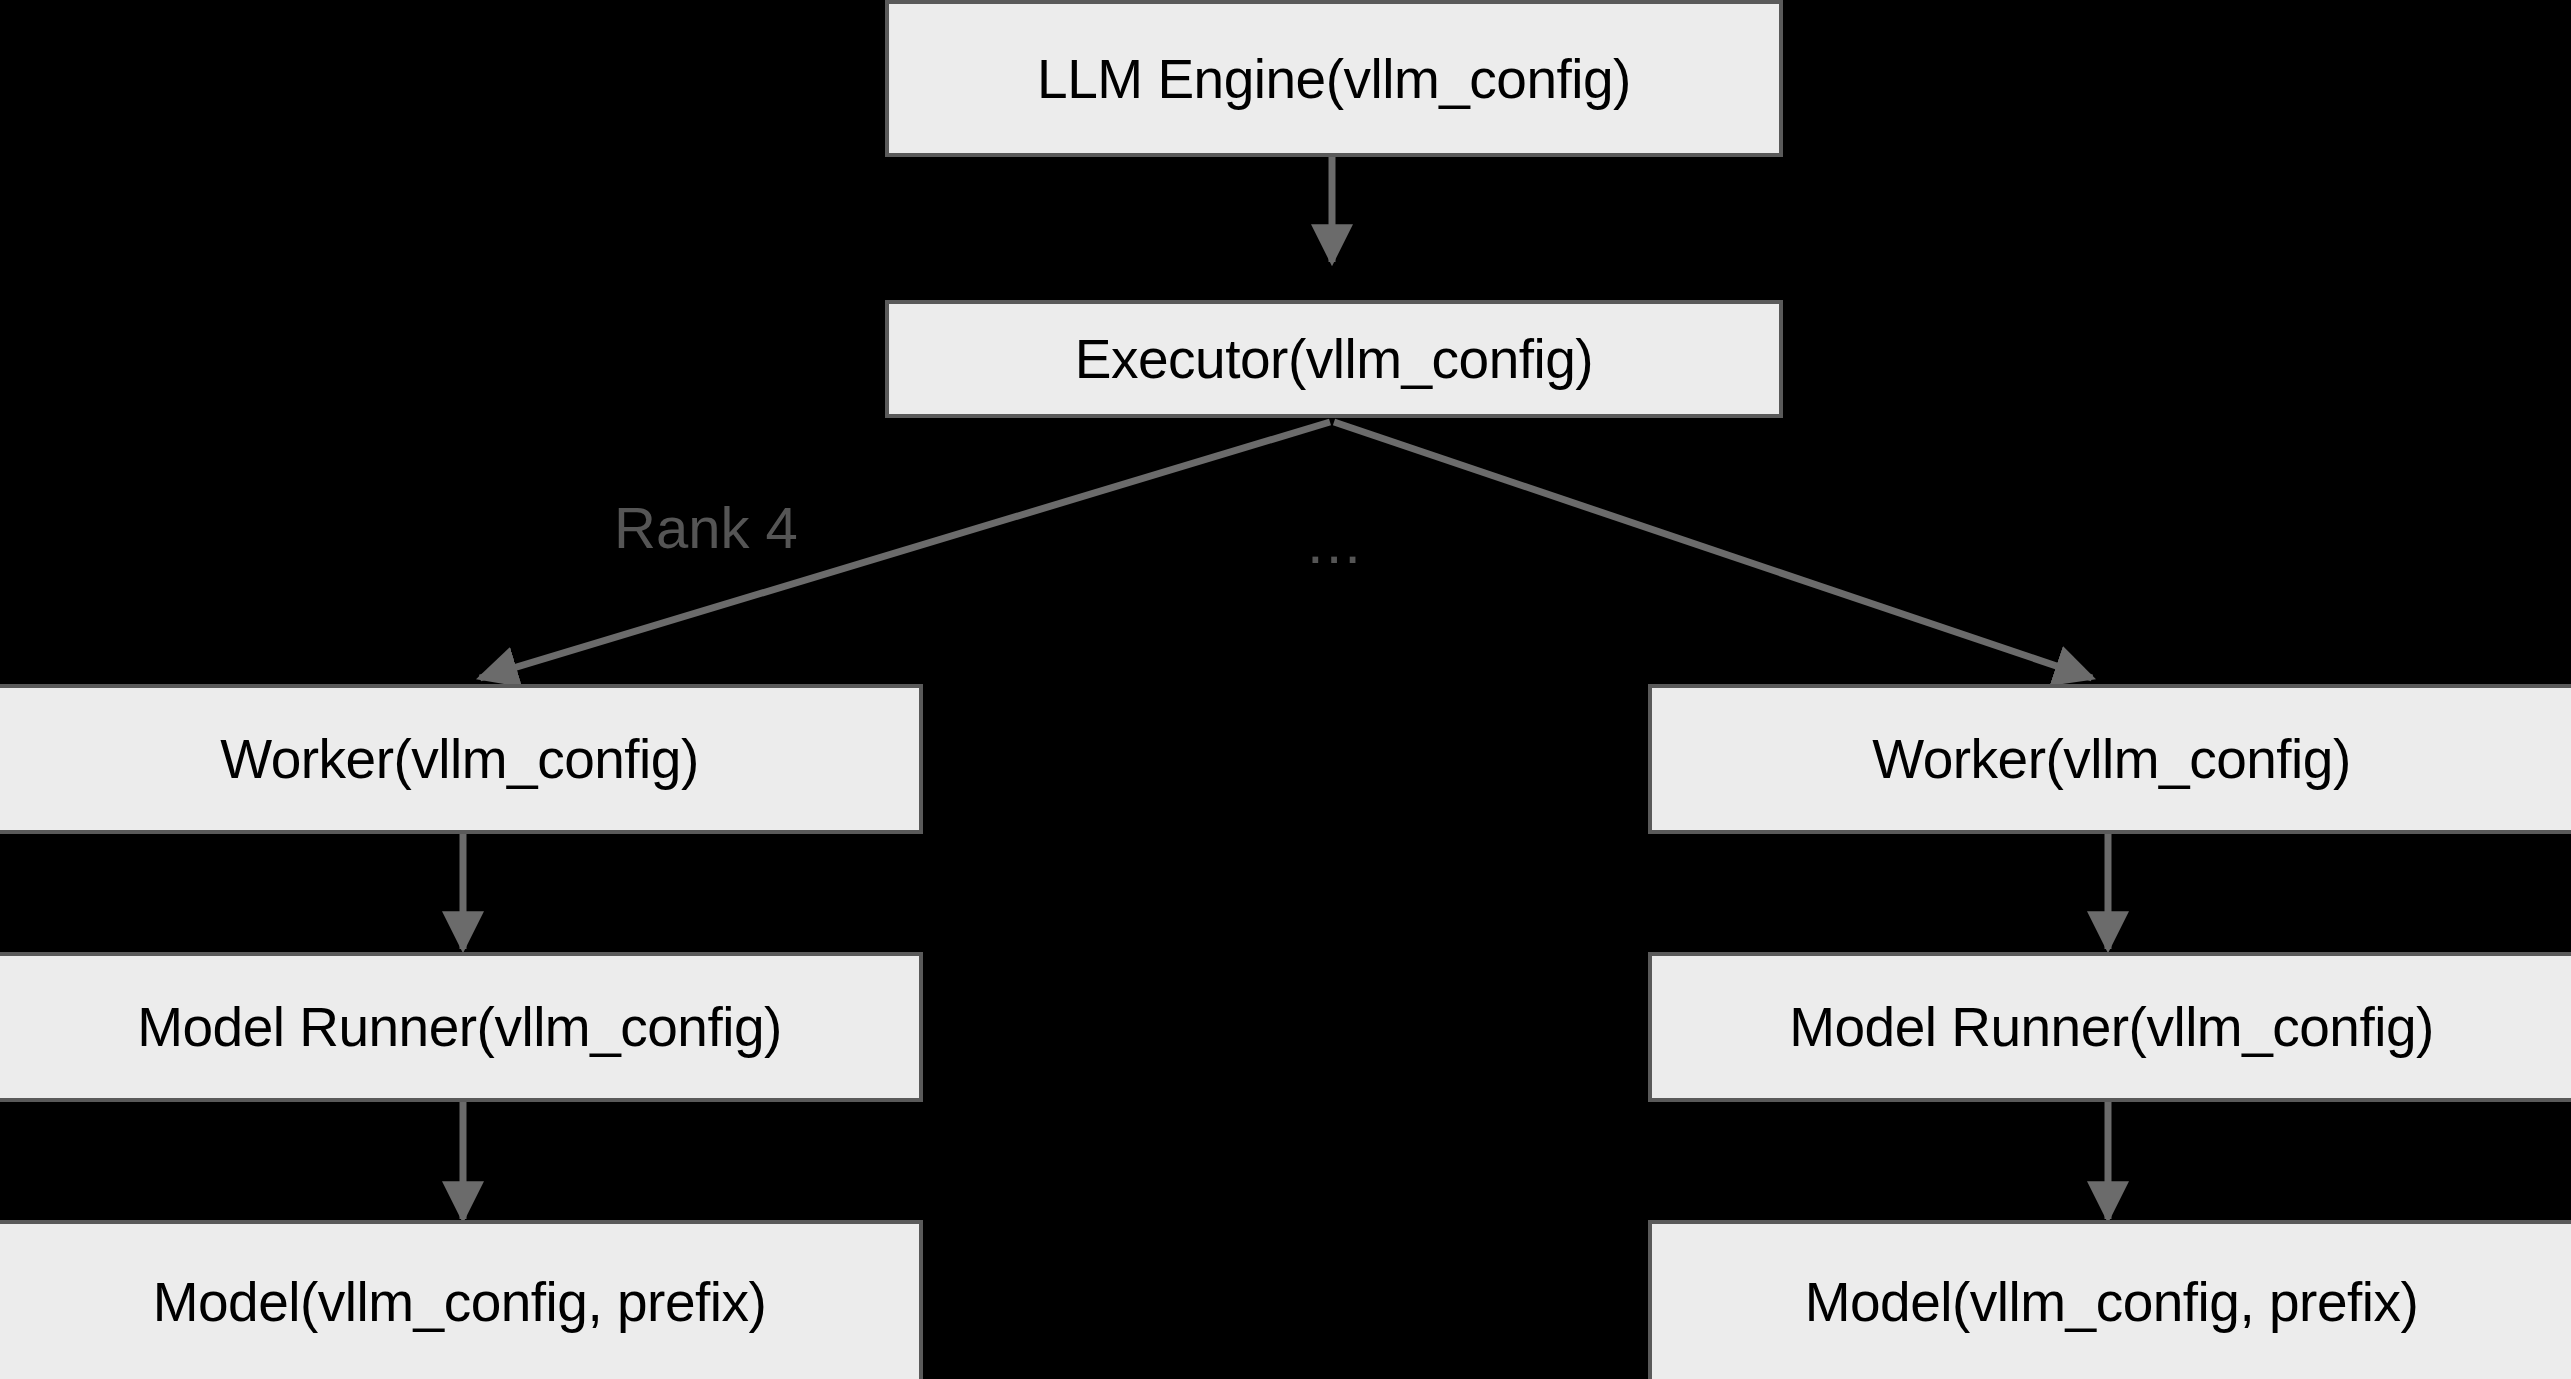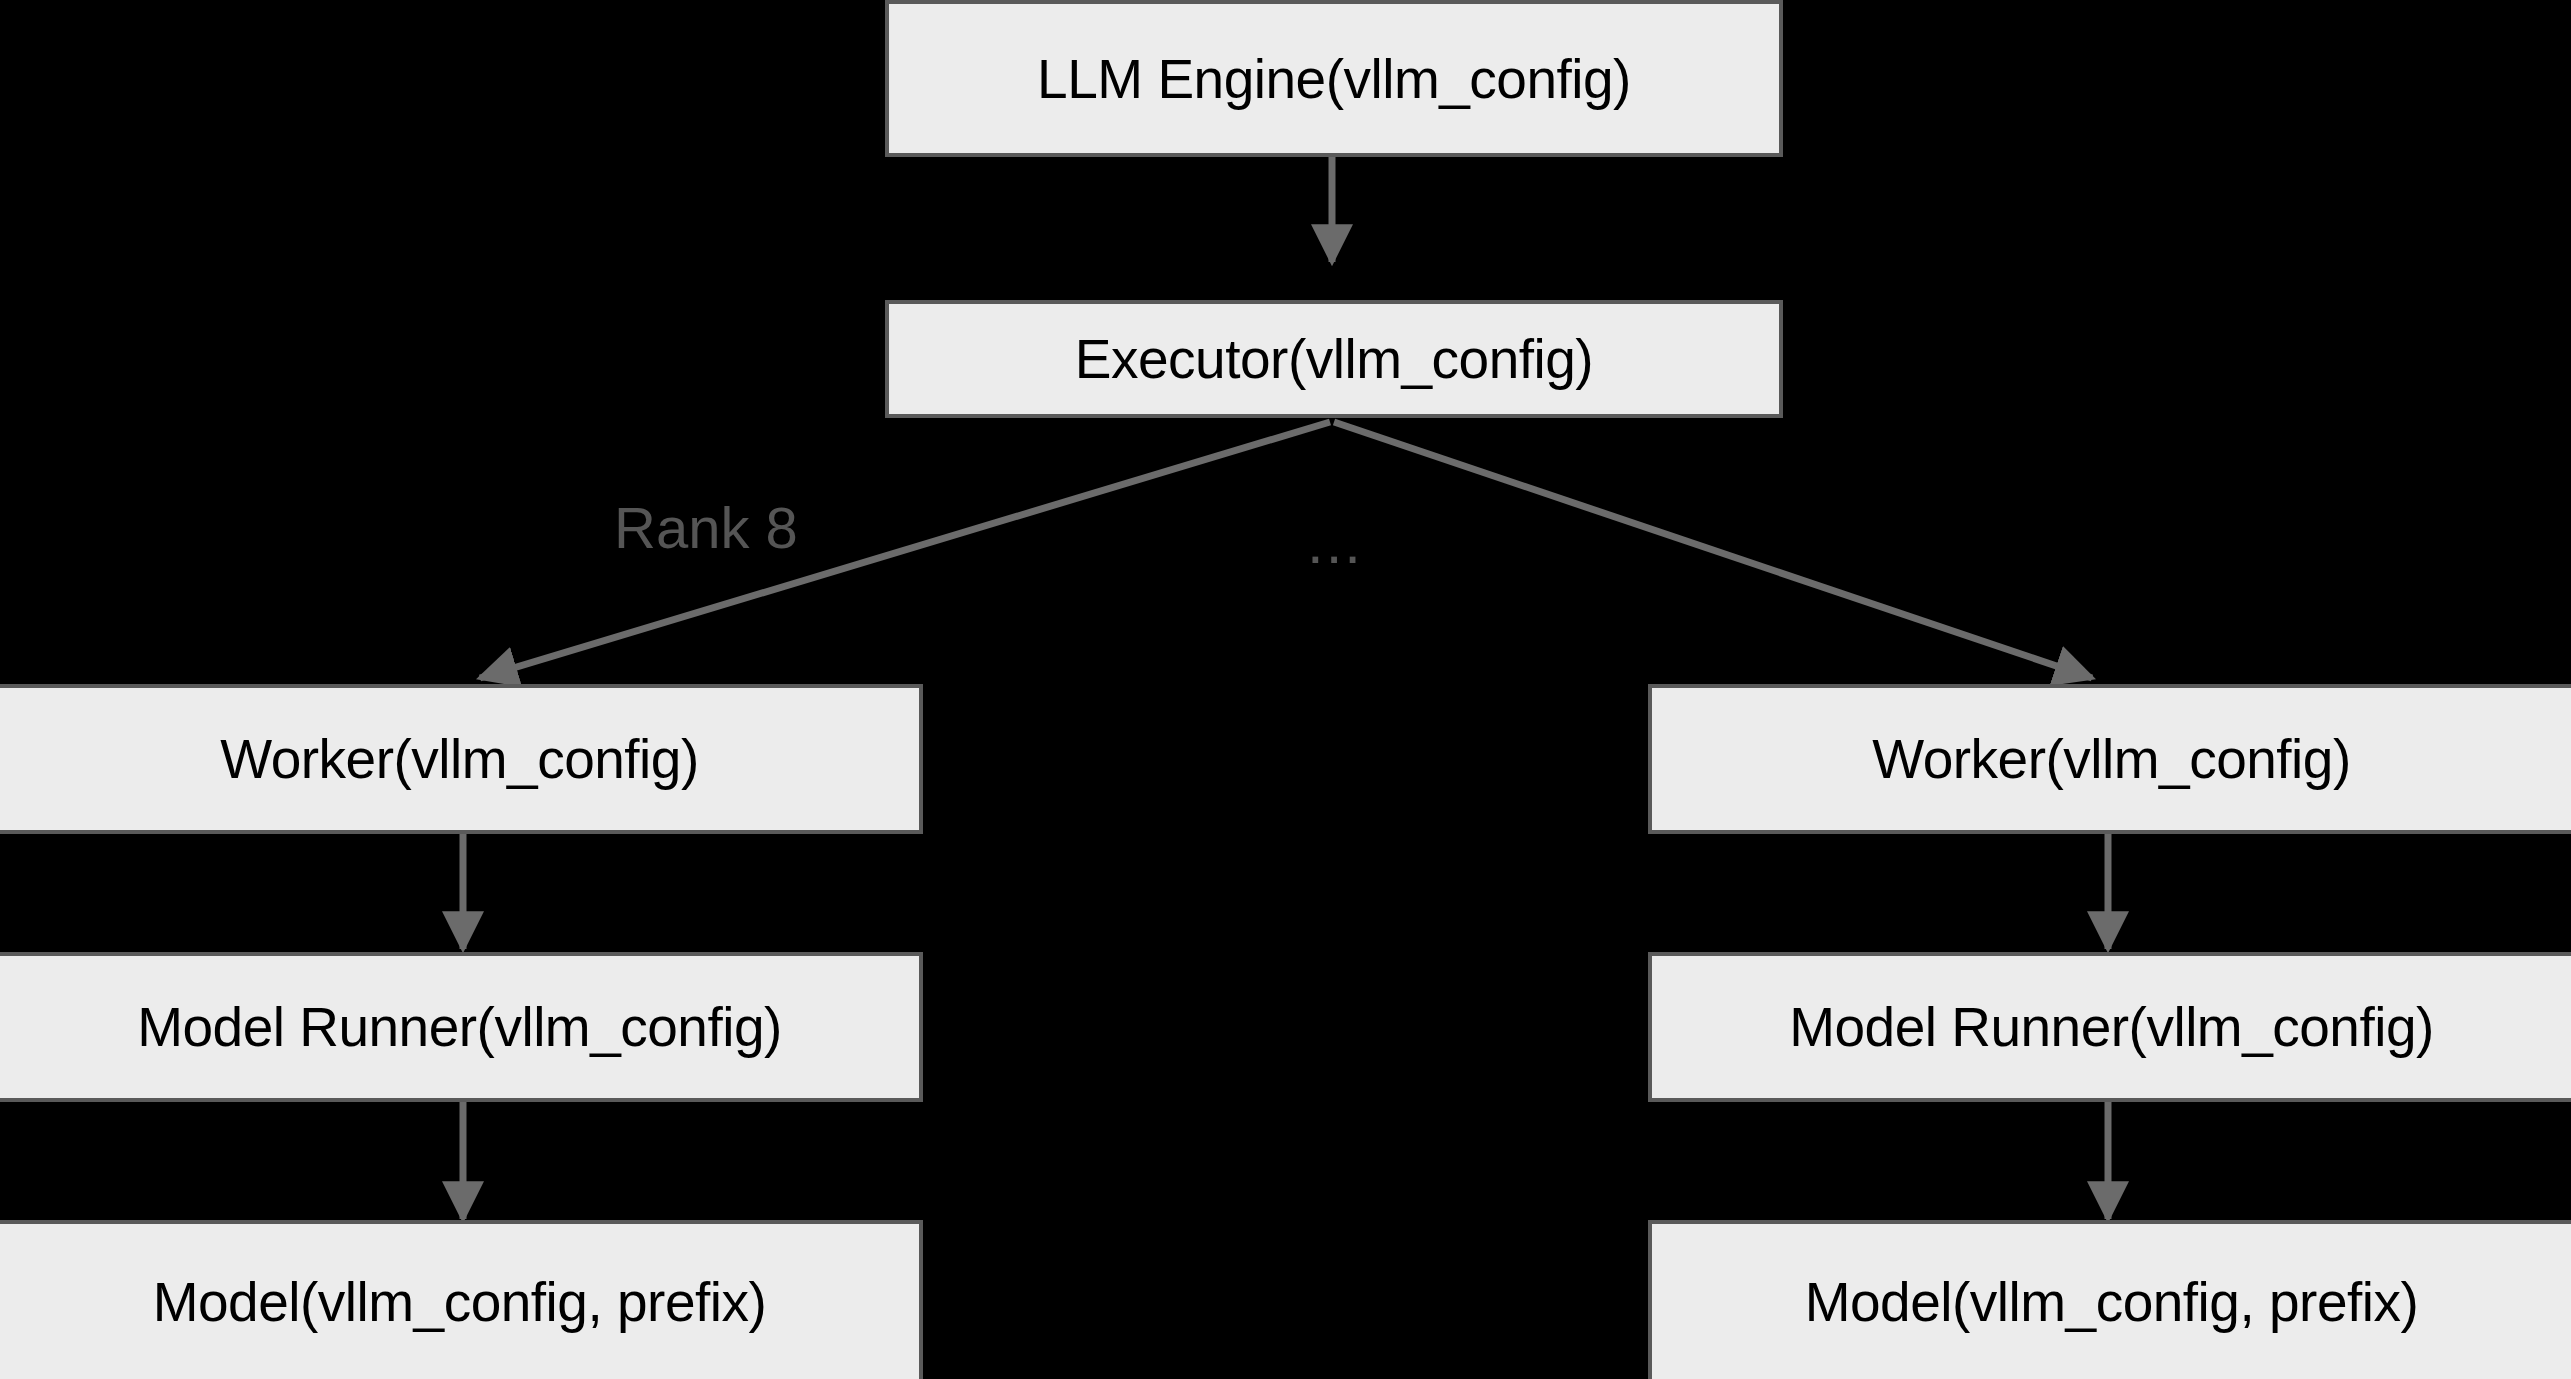--- a/index.html
+++ b/index.html
@@ -88,18 +88,18 @@
   </div>
 
   <div class="node" style="left:1648px;top:952px;width:927px;height:150px;">
     <span>Model Runner(vllm_config)</span>
   </div>
 
   <div class="node" style="left:1648px;top:1220px;width:927px;height:163px;">
     <span>Model(vllm_config, prefix)</span>
   </div>
 
-  <div class="rank-label" style="left:614px;top:494px;">Rank 8</div>
+  <div class="rank-label" style="left:614px;top:494px;">Rank 4</div>
 
   <div class="ellipsis" style="left:1307px;top:537px;">...</div>
 
 
 </div>
 
 </body></html>

